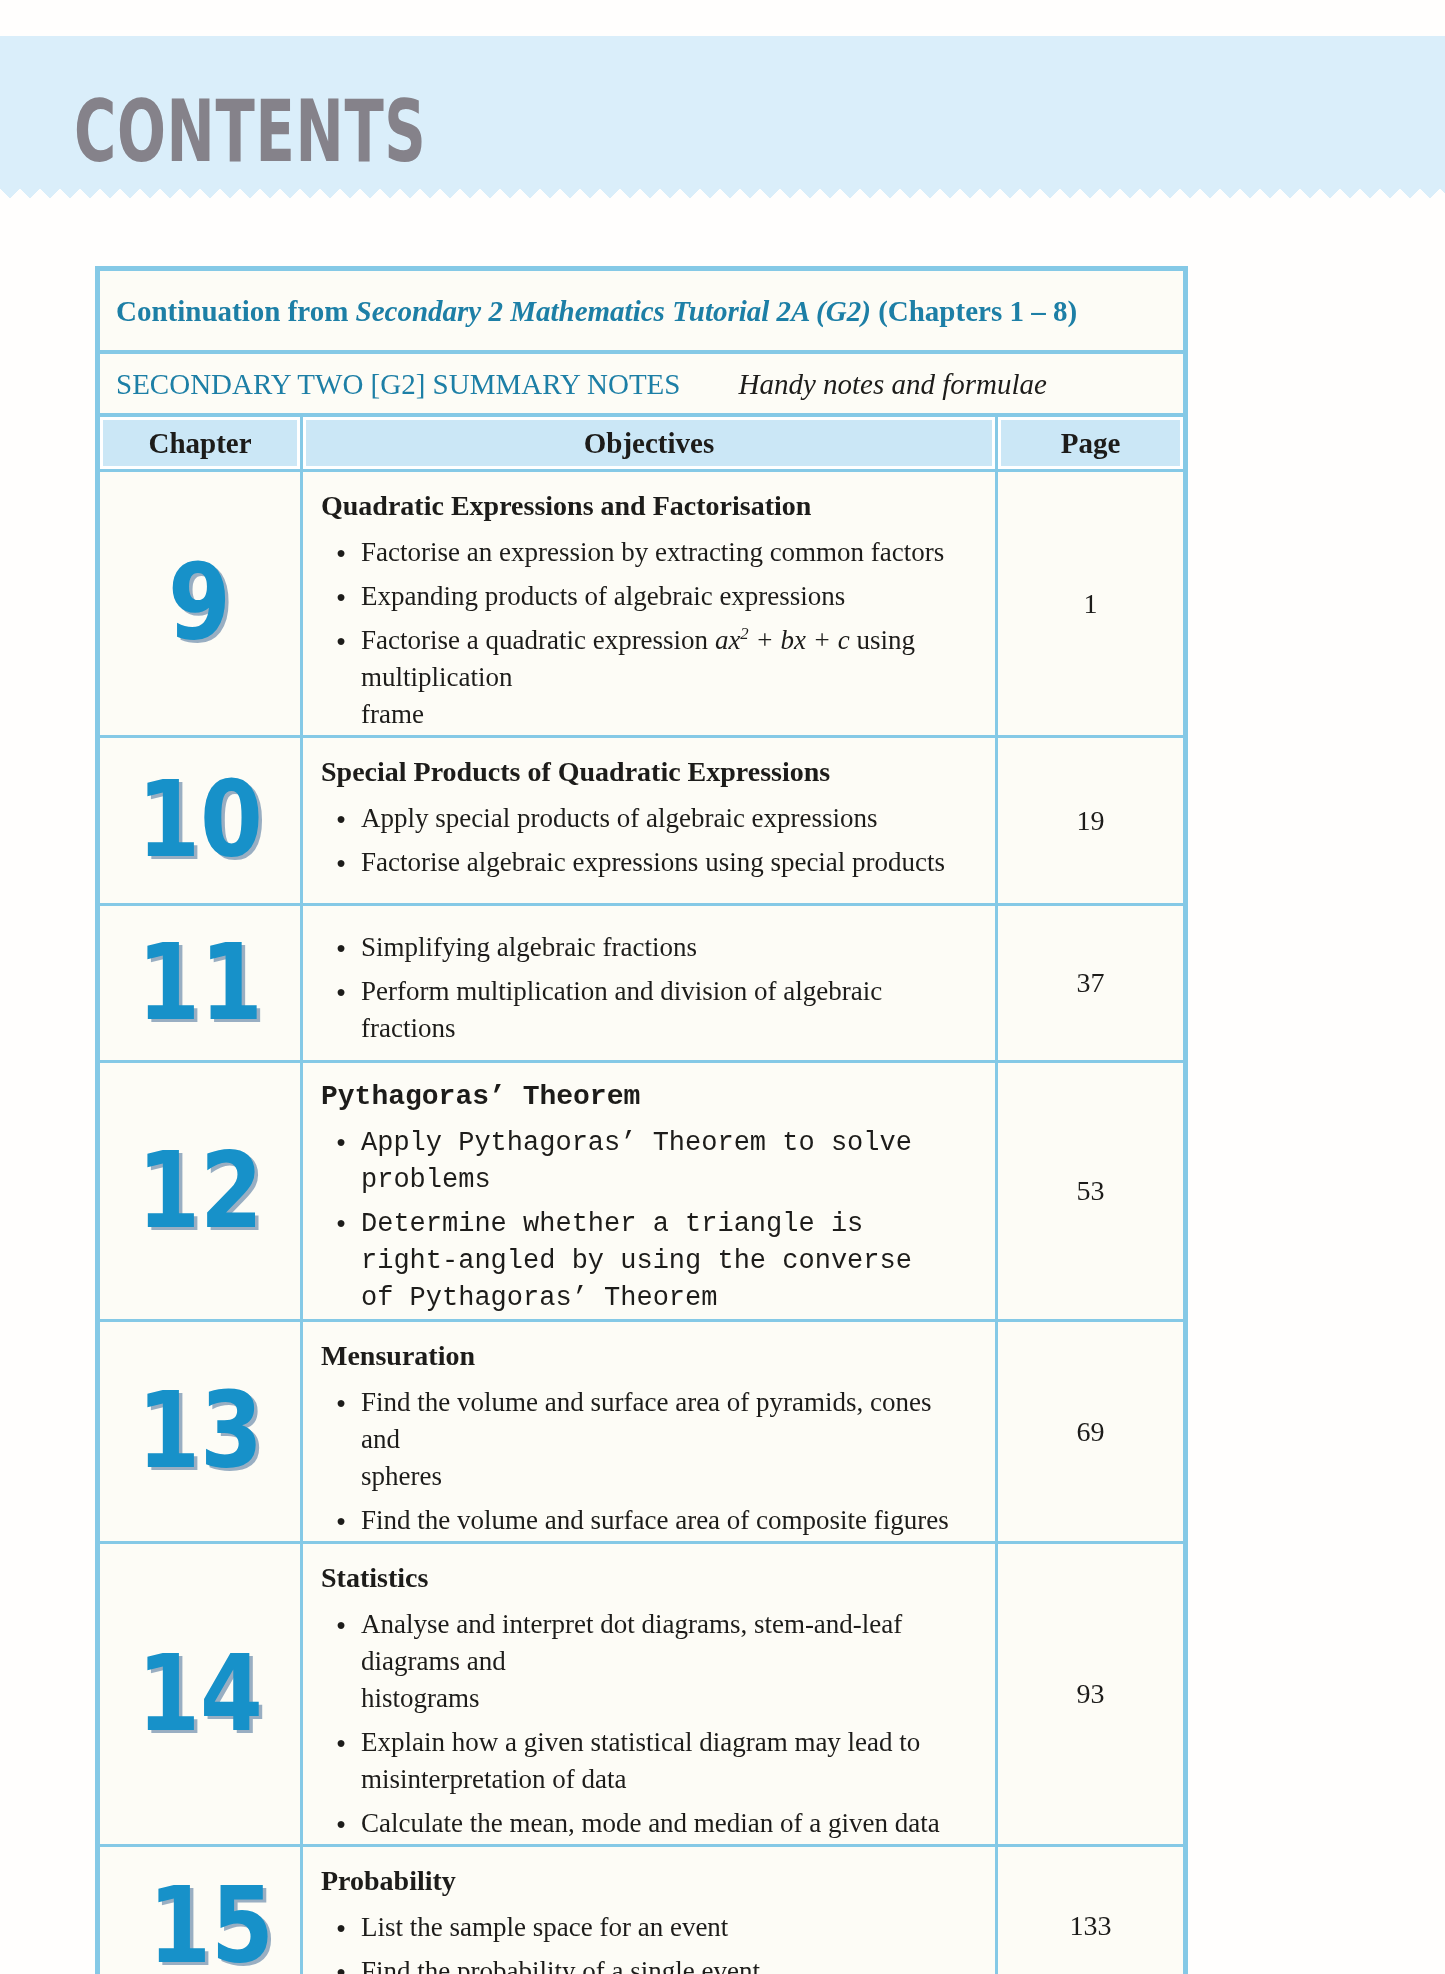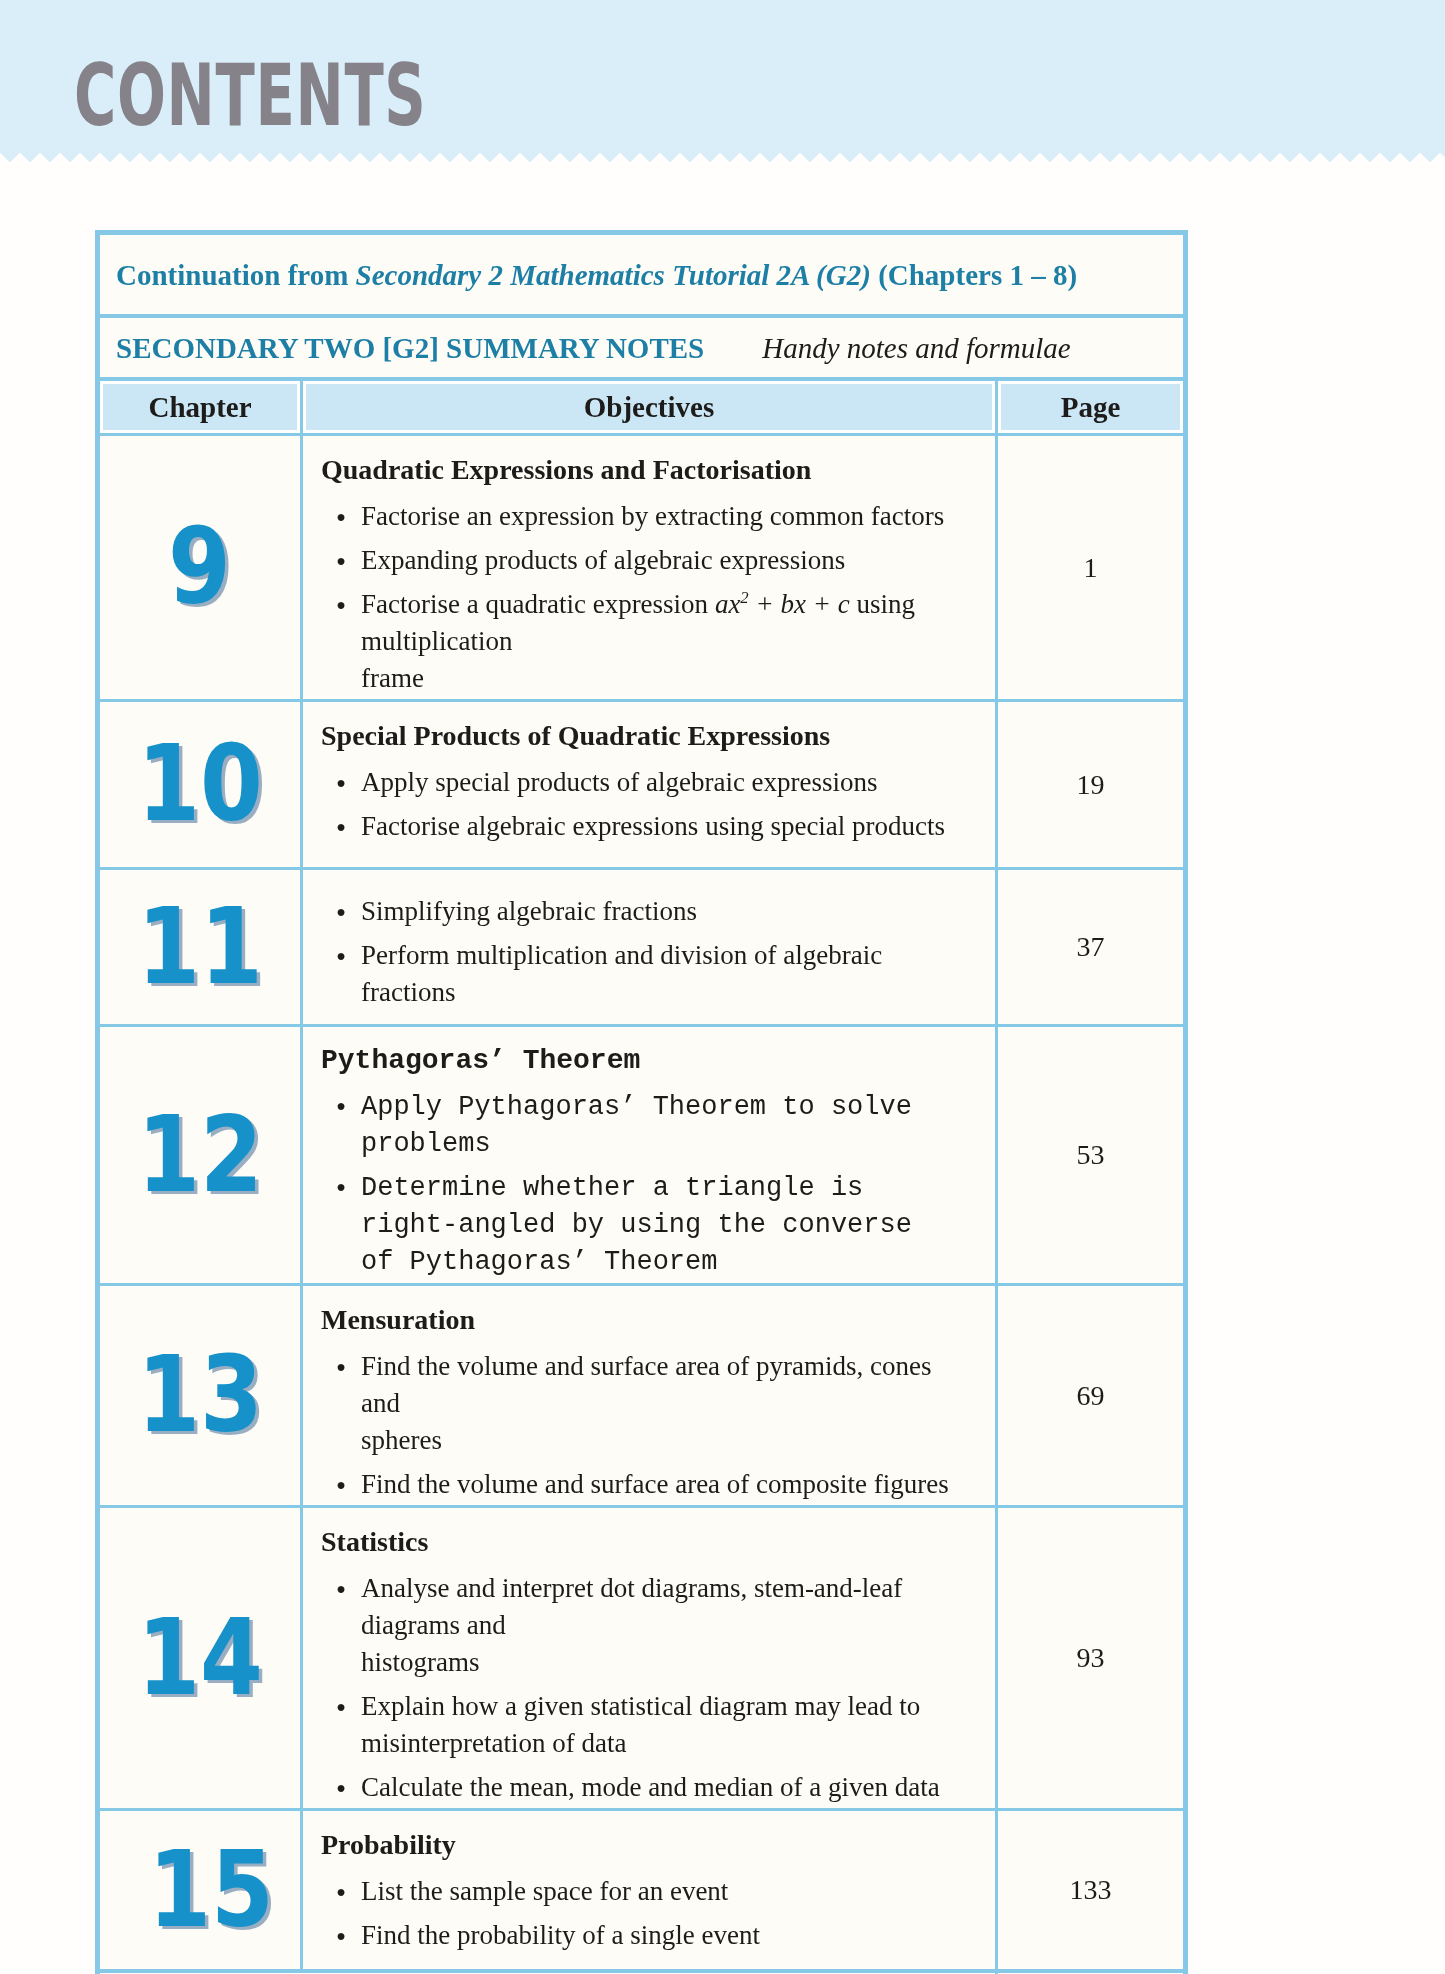--- a/index.html
+++ b/index.html
@@ -13,21 +13,21 @@
     --footer_box_bg:#cde9f6;
     --bottom_band_bg:#e0f3fb;
     --logo_cyan:#1ba9df;
     --paper:#fdfcf6;
   }
   html,body{margin:0;padding:0;}
   body{background:#ffffff;font-family:"Liberation Serif","DejaVu Serif",serif;color:var(--text_black);}
   .page{width:1445px;min-height:1974px;position:relative;background:#fffefd;overflow:hidden;}
 
   
-  .top-band{height:152px;background:var(--band_bg);position:relative;}
+  .top-band{height:152px;background:var(--band_bg);position:relative;margin-top:36px;}
   .top-zigzag{height:12px;width:100%;
     background:
       linear-gradient(135deg, var(--band_bg) 25%, transparent 25%) -10px 0 / 20px 24px repeat-x,
       linear-gradient(225deg, var(--band_bg) 25%, transparent 25%) -10px 0 / 20px 24px repeat-x;
   }
   .contents-title{
     position:absolute;left:74px;top:52px;
     font-family:"DejaVu Sans","Liberation Sans",sans-serif;
     font-weight:800;font-size:86px;line-height:86px;color:var(--contents_gray);
     transform:scaleX(0.67);transform-origin:left center;letter-spacing:1px;white-space:nowrap;
@@ -38,21 +38,21 @@
     margin:66px 92px 0 95px;width:1093px;box-sizing:border-box;
     border:5px solid var(--table_border);
     background:var(--paper);
     display:grid;grid-template-columns:200px 1fr 188px;
   }
   .toc > div, .toc .cell{box-sizing:border-box;}
   .row-full{grid-column:1 / -1;}
   .row-cont{padding:24px 18px 22px 16px;font-size:29px;font-weight:bold;color:var(--teal_text);}
   .row-cont .it{font-style:italic;}
   .row-series{border-top:4px solid var(--table_border);padding:14px 18px 12px 16px;font-size:29px;}
-  .series-title{font-weight:bold;color:var(--teal_text);}
+  .series-title{font-weight:normal;color:var(--teal_text);}
   .series-sub{font-style:italic;color:var(--text_black);margin-left:58px;}
   .hcell{
     border-top:4px solid var(--table_border);
     background:var(--header_row_bg);
     box-shadow:inset 0 0 0 3px #ffffff;
     font-weight:bold;font-size:29px;text-align:center;
     padding:10px 4px 9px 4px;
   }
   .hcell.c2,.hcell.c3{border-left:3px solid var(--table_border);}
   .num-cell{

